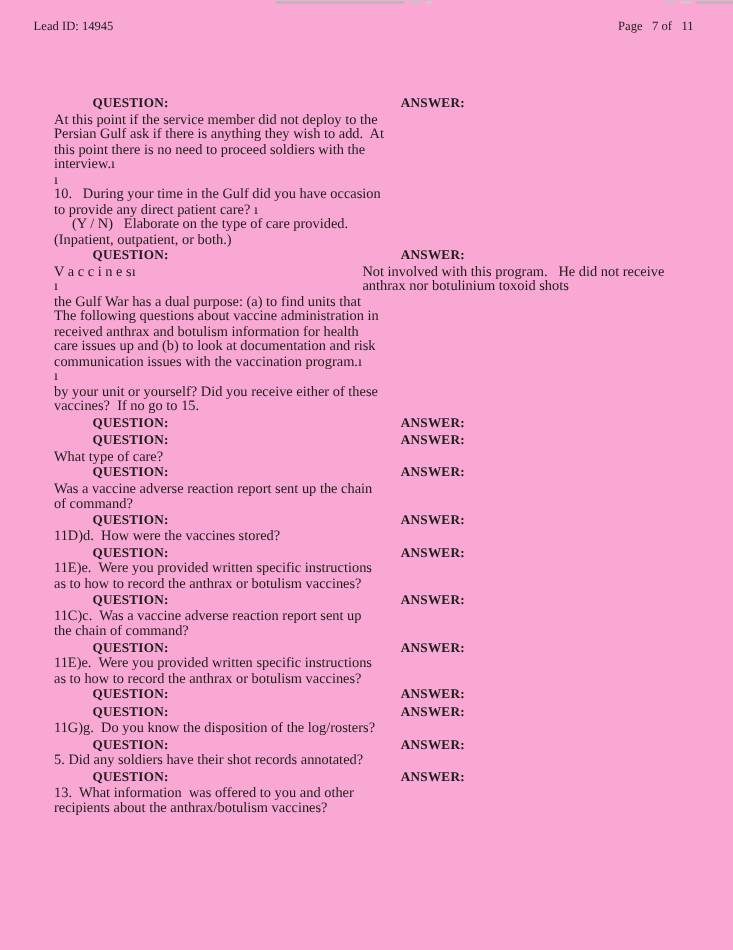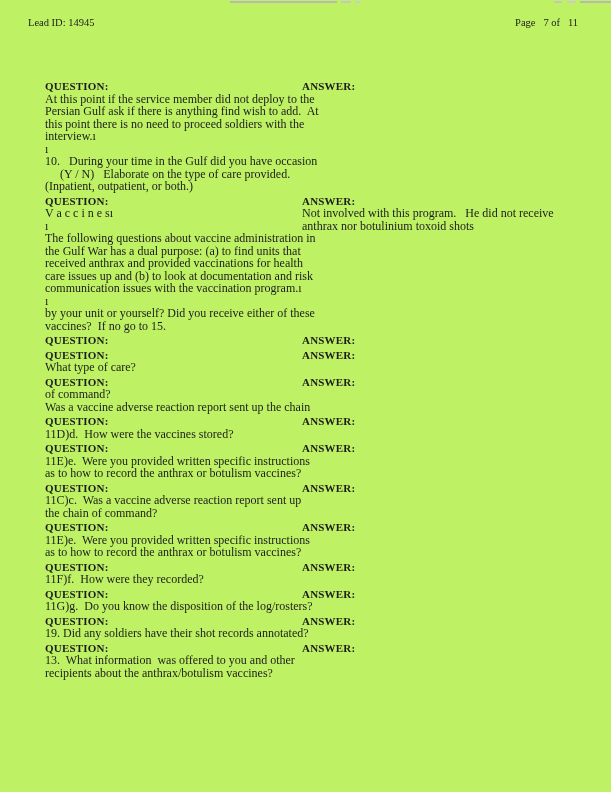--- a/index.html
+++ b/index.html
@@ -3,21 +3,21 @@
 <meta charset="utf-8">
 <style>
   * { margin: 0; padding: 0; box-sizing: border-box; }
   html, body { background: #e8e8e8; }
   body { font-family: "Liberation Serif", serif; }
 
   .page {
     position: relative;
     width: 611px;
     height: 792px;
-    background: #bef264;
+    background: #f9a8d4;
     color: #1c1c1c;
     overflow: hidden;
     margin: 0 auto;
   }
 
   
   .scan-artifact {
     position: absolute;
     top: 1px;
     height: 2px;
@@ -55,20 +55,21 @@
     padding-left: 45px;
     align-items: start;
   }
   .section + .section { margin-top: 2px; }
 
   .q-label, .a-label {
     font-weight: bold;
     font-size: 11px;
     line-height: 12.5px;
     letter-spacing: 0.2px;
+    margin-left: 32px;
   }
 
   .line {
     font-size: 12px;
     line-height: 12.5px;
     white-space: pre;
   }
 </style>
 </head>
 <body>
@@ -86,44 +87,45 @@
     <span>Lead ID: 14945</span>
     <span>Page   7 of   11</span>
   </div>
 
   <div class="main">
   <div class="section">
     <div class="q-col">
       <div class="q-label">QUESTION:</div>
       <div class="q-body">
             <div class="line">At this point if the service member did not deploy to the</div>
-            <div class="line">Persian Gulf ask if there is anything find wish to add.  At</div>
+            <div class="line">Persian Gulf ask if there is anything they wish to add.  At</div>
             <div class="line">this point there is no need to proceed soldiers with the</div>
             <div class="line">interview.ı</div>
             <div class="line">ı</div>
             <div class="line">10.   During your time in the Gulf did you have occasion</div>
+            <div class="line">to provide any direct patient care? ı</div>
             <div class="line">     (Y / N)   Elaborate on the type of care provided.</div>
             <div class="line">(Inpatient, outpatient, or both.)</div>
           </div>
     </div>
     <div class="a-col">
       <div class="a-label">ANSWER:</div>
       <div class="a-body"></div>
     </div>
   </div>
 
   <div class="section">
     <div class="q-col">
       <div class="q-label">QUESTION:</div>
       <div class="q-body">
             <div class="line">V a c c i n e sı</div>
             <div class="line">ı</div>
+            <div class="line">the Gulf War has a dual purpose: (a) to find units that</div>
             <div class="line">The following questions about vaccine administration in</div>
-            <div class="line">the Gulf War has a dual purpose: (a) to find units that</div>
-            <div class="line">received anthrax and provided vaccinations for health</div>
+            <div class="line">received anthrax and botulism information for health</div>
             <div class="line">care issues up and (b) to look at documentation and risk</div>
             <div class="line">communication issues with the vaccination program.ı</div>
             <div class="line">ı</div>
             <div class="line">by your unit or yourself? Did you receive either of these</div>
             <div class="line">vaccines?  If no go to 15.</div>
           </div>
     </div>
     <div class="a-col">
       <div class="a-label">ANSWER:</div>
       <div class="a-body">
@@ -153,22 +155,22 @@
     <div class="a-col">
       <div class="a-label">ANSWER:</div>
       <div class="a-body"></div>
     </div>
   </div>
 
   <div class="section">
     <div class="q-col">
       <div class="q-label">QUESTION:</div>
       <div class="q-body">
+            <div class="line">Was a vaccine adverse reaction report sent up the chain</div>
             <div class="line">of command?</div>
-            <div class="line">Was a vaccine adverse reaction report sent up the chain</div>
           </div>
     </div>
     <div class="a-col">
       <div class="a-label">ANSWER:</div>
       <div class="a-body"></div>
     </div>
   </div>
 
   <div class="section">
     <div class="q-col">
@@ -221,23 +223,20 @@
     </div>
     <div class="a-col">
       <div class="a-label">ANSWER:</div>
       <div class="a-body"></div>
     </div>
   </div>
 
   <div class="section">
     <div class="q-col">
       <div class="q-label">QUESTION:</div>
-      <div class="q-body">
-            <div class="line">11F)f.  How were they recorded?</div>
-          </div>
     </div>
     <div class="a-col">
       <div class="a-label">ANSWER:</div>
       <div class="a-body"></div>
     </div>
   </div>
 
   <div class="section">
     <div class="q-col">
       <div class="q-label">QUESTION:</div>
@@ -248,21 +247,21 @@
     <div class="a-col">
       <div class="a-label">ANSWER:</div>
       <div class="a-body"></div>
     </div>
   </div>
 
   <div class="section">
     <div class="q-col">
       <div class="q-label">QUESTION:</div>
       <div class="q-body">
-            <div class="line">19. Did any soldiers have their shot records annotated?</div>
+            <div class="line">5. Did any soldiers have their shot records annotated?</div>
           </div>
     </div>
     <div class="a-col">
       <div class="a-label">ANSWER:</div>
       <div class="a-body"></div>
     </div>
   </div>
 
   <div class="section">
     <div class="q-col">

